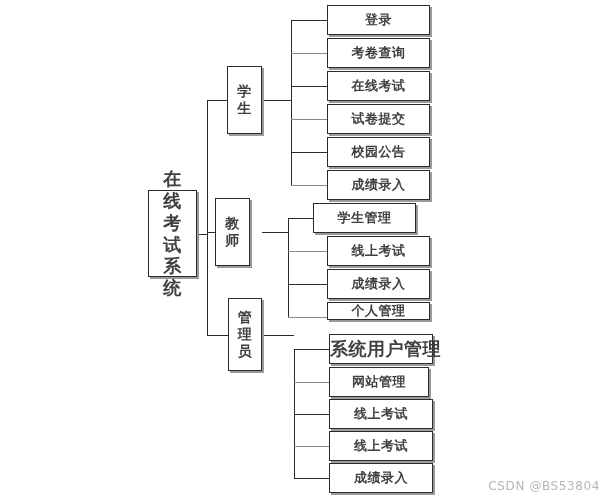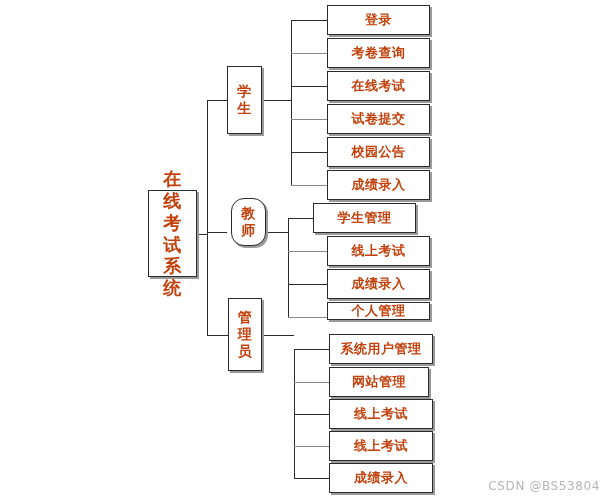--- a/index.html
+++ b/index.html
@@ -32,21 +32,21 @@
   .node {
     position: absolute;
     box-sizing: border-box;
     border: 1px solid #2b2b2b;
     background: #ffffff;
     box-shadow: 2px 2px 0 0 #9a9a9a;
     display: flex;
     align-items: center;
     justify-content: center;
     text-align: center;
-    color: #c2410c;
+    color: #404040;
     font-weight: bold;
     line-height: 1.22;
     letter-spacing: 0.5px;
   }
   .node .label {
     display: block;
     width: 100%;
     padding: 0 2px;
   }
 
@@ -67,21 +67,21 @@
     word-break: break-all;
     padding: 0 4px;
   }
 
   
   .node.leaf {
     font-size: 13px;
     white-space: nowrap;
   }
   .node.leaf.wide {
-    font-size: 13px;
+    font-size: 18px;
   }
 
   
   #watermark {
     position: absolute;
     right: 8px;
     bottom: 6px;
     color: #b6b6b6;
     font-size: 12px;
     letter-spacing: 0.6px;
@@ -141,21 +141,21 @@
       </div>
       <div class="node leaf" style="left: 327px; top: 104px; width: 103px; height: 30px;">
         <span class="label">试卷提交</span>
       </div>
       <div class="node leaf" style="left: 327px; top: 137px; width: 103px; height: 30px;">
         <span class="label">校园公告</span>
       </div>
       <div class="node leaf" style="left: 327px; top: 170px; width: 103px; height: 30px;">
         <span class="label">成绩录入</span>
       </div>
-      <div class="node role" style="left: 231px; top: 198px; width: 35px; height: 48px; border-radius: 13px;">
+      <div class="node role" style="left: 215px; top: 198px; width: 35px; height: 68px;">
         <span class="label">教师</span>
       </div>
       <div class="node leaf" style="left: 313px; top: 203px; width: 103px; height: 30px;">
         <span class="label">学生管理</span>
       </div>
       <div class="node leaf" style="left: 327px; top: 236px; width: 103px; height: 30px;">
         <span class="label">线上考试</span>
       </div>
       <div class="node leaf" style="left: 327px; top: 269px; width: 103px; height: 30px;">
         <span class="label">成绩录入</span>

